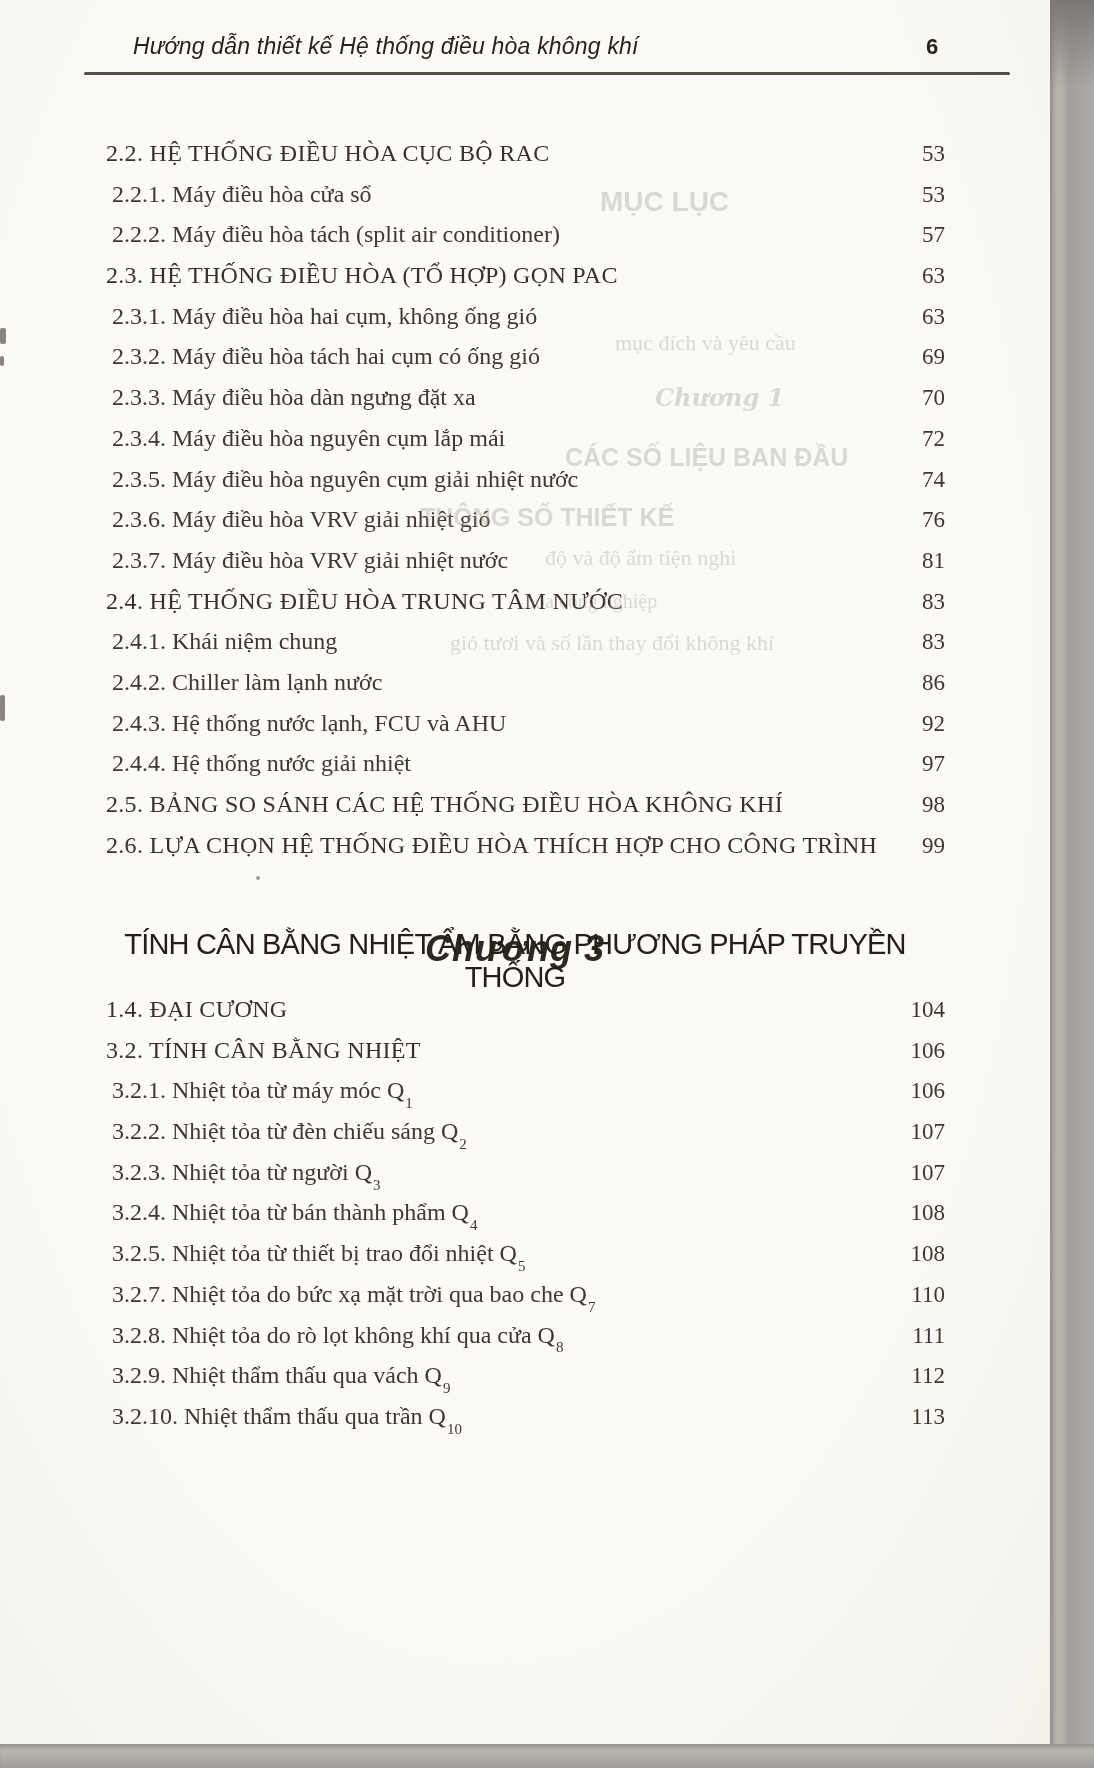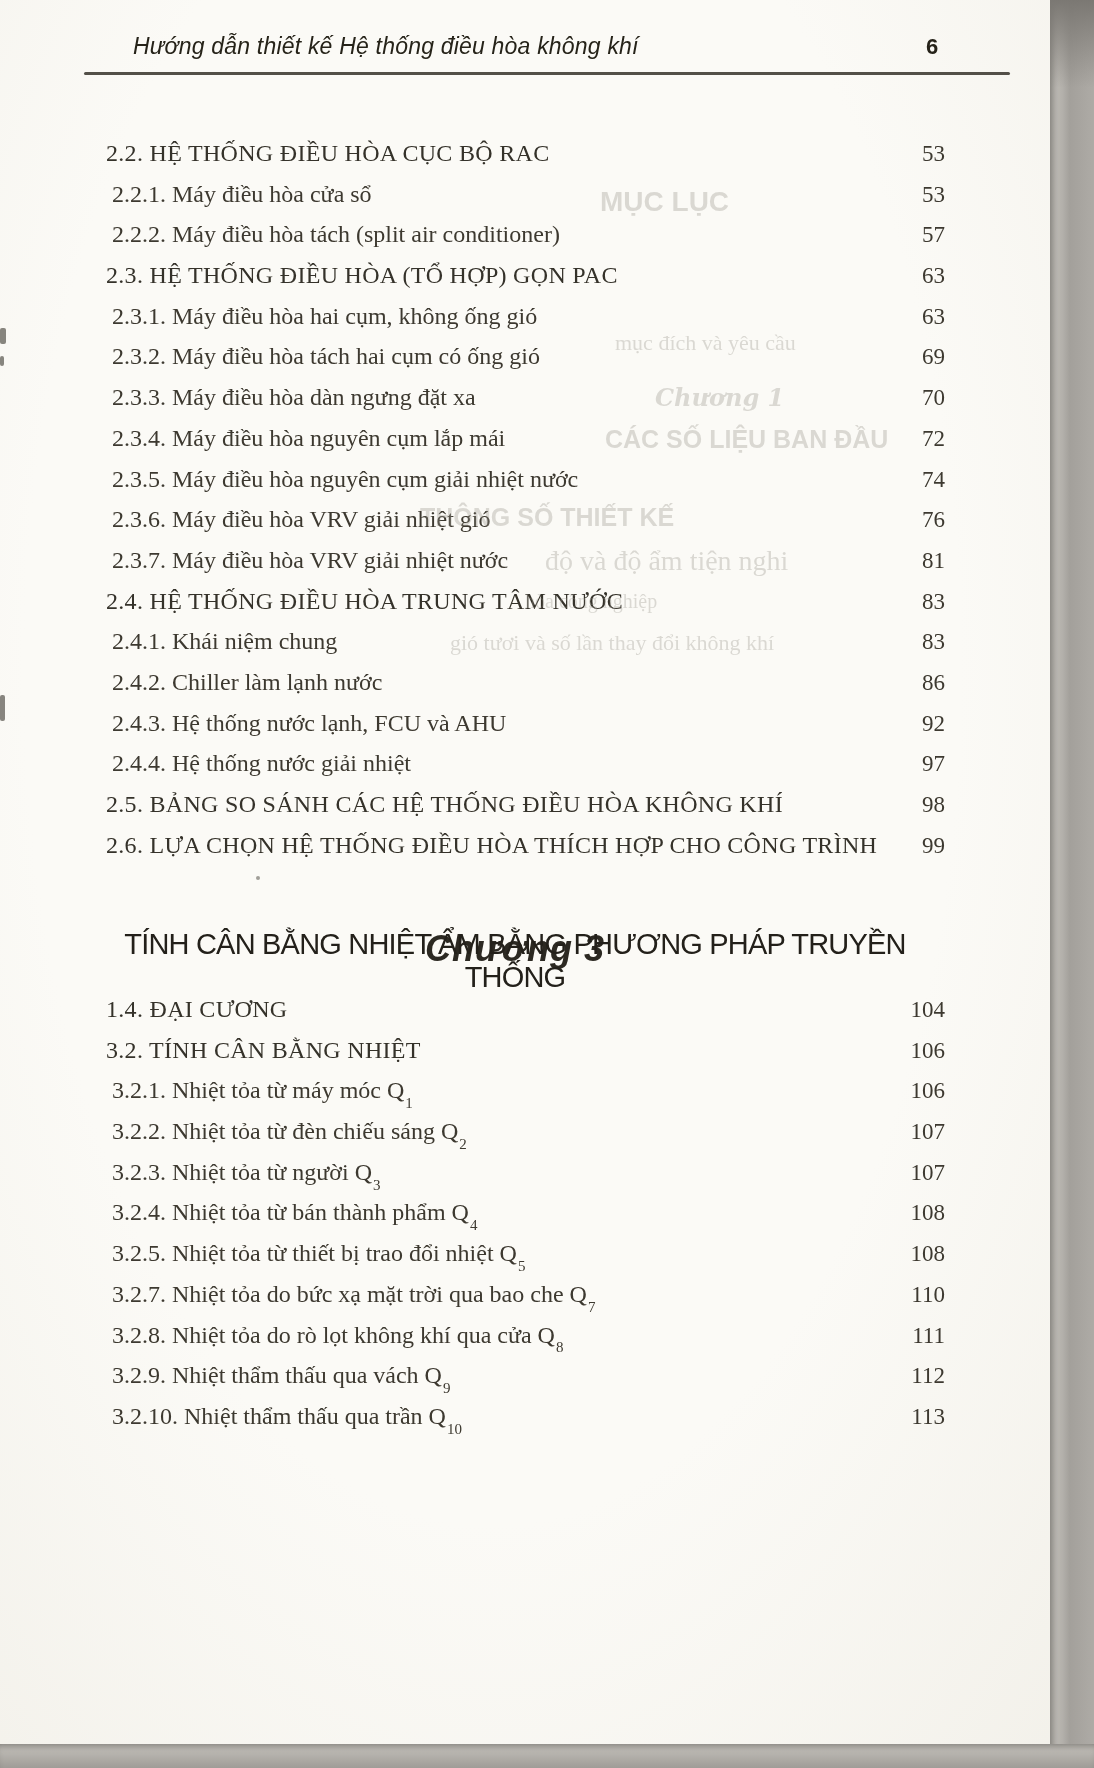--- a/index.html
+++ b/index.html
@@ -41,23 +41,23 @@
     position:absolute;left:85px;width:860px;top:928px;text-align:center;
     font-family:"Liberation Sans",sans-serif;font-weight:400;
     font-size:29px;letter-spacing:-0.8px;color:#23201a;
   }
 
   
   .ghost{position:absolute;color:#96938a;opacity:.32;filter:blur(.7px);white-space:nowrap;}
   .g1{left:600px;top:186px;font:700 28px "Liberation Sans",sans-serif;}
   .g2{left:615px;top:330px;font-size:22px;}
   .g3{left:655px;top:383px;font:italic 700 24px "DejaVu Serif",serif;}
-  .g4{left:565px;top:425px;font:700 25px "Liberation Sans",sans-serif;margin-left:40px;}
+  .g4{left:565px;top:443px;font:700 25px "Liberation Sans",sans-serif;}
   .g5{left:420px;top:503px;font:700 25px "Liberation Sans",sans-serif;}
-  .g6{left:545px;top:545px;font-size:28px;}
+  .g6{left:545px;top:545px;font-size:22px;}
   .g7{left:525px;top:590px;font-size:20px;}
   .g8{left:450px;top:630px;font-size:22px;}
 
   
   .right-band{
     position:absolute;top:0;right:0;width:44px;height:100%;
     background:linear-gradient(to right,#cfccc6 0%,#a3a09b 45%,#aeaba6 100%);
     box-shadow:inset 7px 0 7px -4px rgba(60,58,54,.55);
   }
   .tr-corner{position:absolute;top:0;right:0;width:44px;height:88px;background:linear-gradient(to bottom,#7b7873,rgba(123,120,115,0));}

